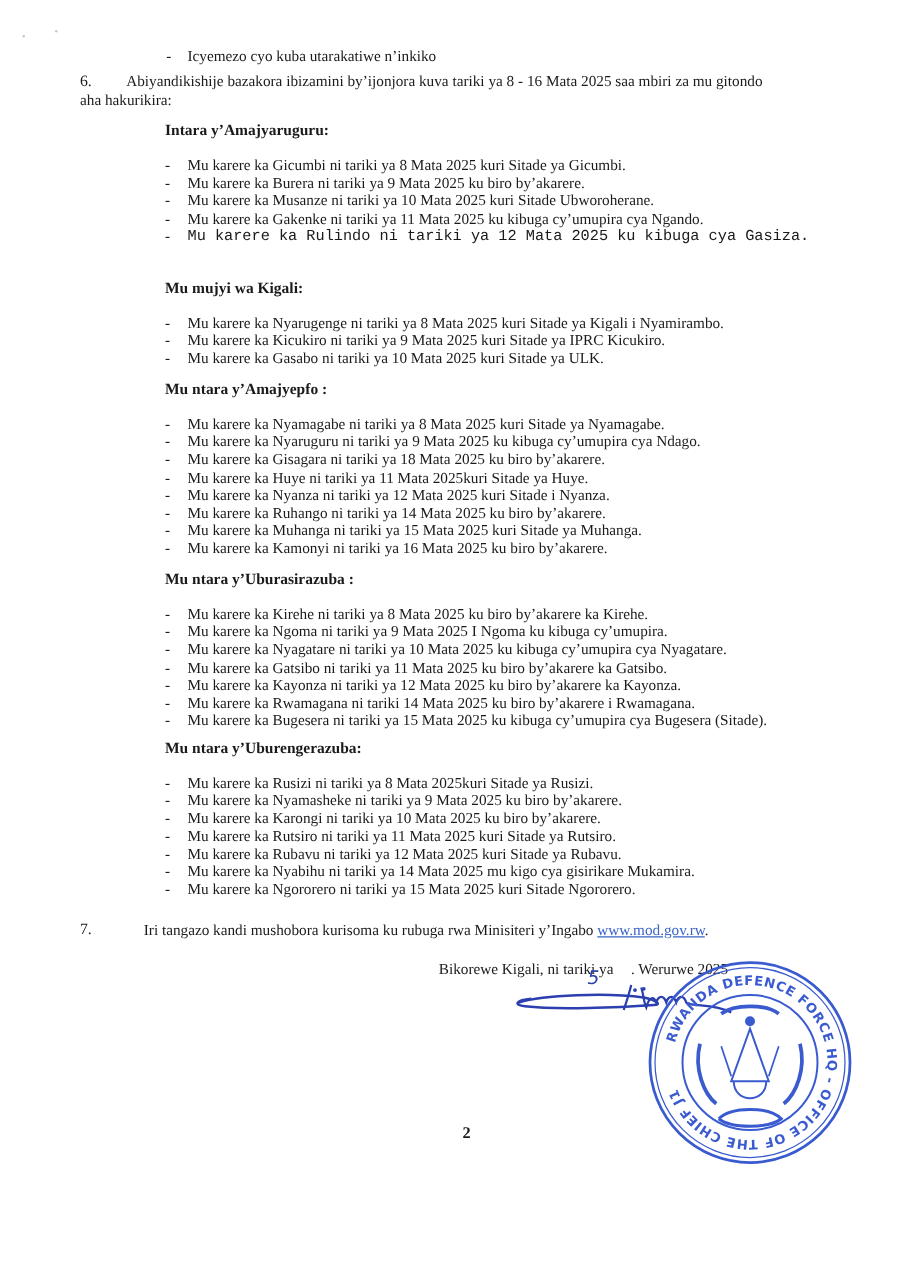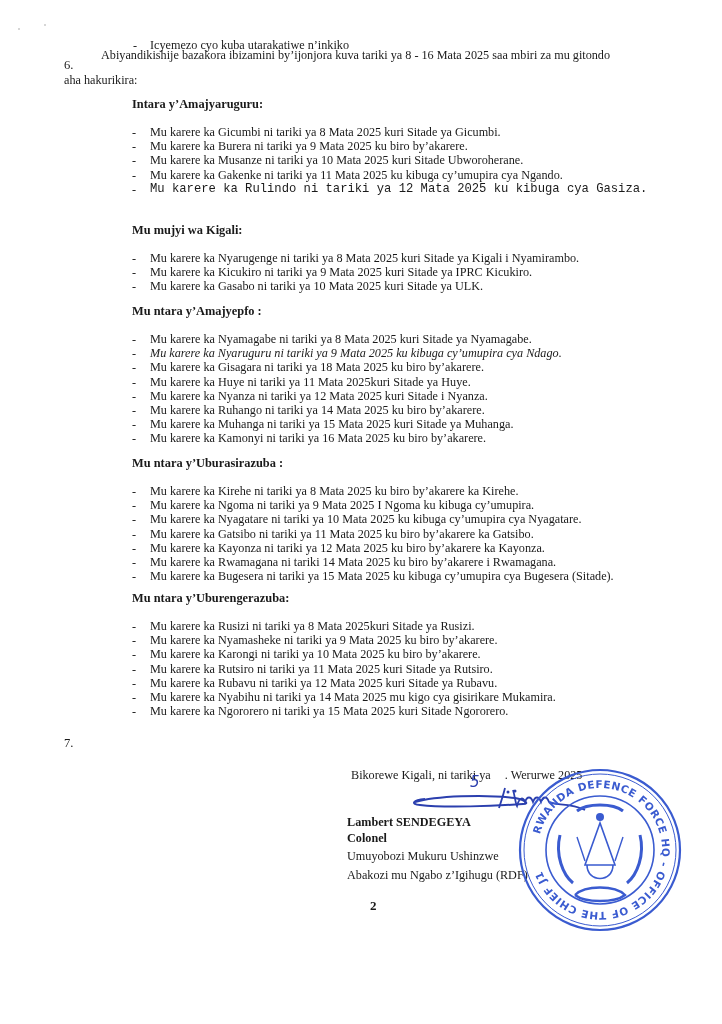--- a/index.html
+++ b/index.html
@@ -23,21 +23,21 @@
 <body>
 
 <div class="page">
   <span class="speck" style="left:18px;top:28px"></span>
   <span class="speck" style="left:44px;top:24px"></span>
 
   <span class="dash" style="left:133px;top:38px">-</span>
   <span class="line" style="left:150px;top:38px">Icyemezo cyo kuba utarakatiwe n’inkiko</span>
 
   <span class="num" style="left:64px;top:58px">6.</span>
-  <span class="line" style="left:101px;top:48px">Abiyandikishije bazakora ibizamini by’ijonjora kuva tariki ya 8 - 16 Mata 2025 saa mbiri za mu gitondo</span>
+  <span class="line" style="left:101px;top:58px">Abiyandikishije bazakora ibizamini by’ijonjora kuva tariki ya 8 - 16 Mata 2025 saa mbiri za mu gitondo</span>
   <span class="line" style="left:64px;top:73px">aha hakurikira:</span>
 
   <div id="sections">
       <span class="heading" style="left: 132px; top: 97px;">Intara y’Amajyaruguru:</span>
       <span class="dash" style="left: 132px; top: 125px;">-</span>
       <span class="line" style="left: 150px; top: 125px;">Mu karere ka Gicumbi ni tariki ya 8 Mata 2025 kuri Sitade ya Gicumbi.</span>
       <span class="dash" style="left: 132px; top: 139.2px;">-</span>
       <span class="line" style="left: 150px; top: 139.2px;">Mu karere ka Burera ni tariki ya 9 Mata 2025 ku biro by’akarere.</span>
       <span class="dash" style="left: 132px; top: 153.4px;">-</span>
       <span class="line" style="left: 150px; top: 153.4px;">Mu karere ka Musanze ni tariki ya 10 Mata 2025 kuri Sitade Ubworoherane.</span>
@@ -49,21 +49,21 @@
       <span class="dash" style="left: 132px; top: 251px;">-</span>
       <span class="line" style="left: 150px; top: 251px;">Mu karere ka Nyarugenge ni tariki ya 8 Mata 2025 kuri Sitade ya Kigali i Nyamirambo.</span>
       <span class="dash" style="left: 132px; top: 265.2px;">-</span>
       <span class="line" style="left: 150px; top: 265.2px;">Mu karere ka Kicukiro ni tariki ya 9 Mata 2025 kuri Sitade ya IPRC Kicukiro.</span>
       <span class="dash" style="left: 132px; top: 279.4px;">-</span>
       <span class="line" style="left: 150px; top: 279.4px;">Mu karere ka Gasabo ni tariki ya 10 Mata 2025 kuri Sitade ya ULK.</span>
       <span class="heading" style="left: 132px; top: 304px;">Mu ntara y’Amajyepfo :</span>
       <span class="dash" style="left: 132px; top: 332px;">-</span>
       <span class="line" style="left: 150px; top: 332px;">Mu karere ka Nyamagabe ni tariki ya 8 Mata 2025 kuri Sitade ya Nyamagabe.</span>
       <span class="dash" style="left: 132px; top: 346.2px;">-</span>
-      <span class="line" style="left: 150px; top: 346.2px; font-style: italic;">Mu karere ka Nyaruguru ni tariki ya 9 Mata 2025 ku kibuga cy’umupira cya Ndago.</span>
+      <span class="line" style="left: 150px; top: 346.2px;">Mu karere ka Nyaruguru ni tariki ya 9 Mata 2025 ku kibuga cy’umupira cya Ndago.</span>
       <span class="dash" style="left: 132px; top: 360.4px;">-</span>
       <span class="line" style="left: 150px; top: 360.4px;">Mu karere ka Gisagara ni tariki ya 18 Mata 2025 ku biro by’akarere.</span>
       <span class="dash" style="left: 132px; top: 374.6px;">-</span>
       <span class="line" style="left: 150px; top: 374.6px;">Mu karere ka Huye ni tariki ya 11 Mata 2025kuri Sitade ya Huye.</span>
       <span class="dash" style="left: 132px; top: 388.8px;">-</span>
       <span class="line" style="left: 150px; top: 388.8px;">Mu karere ka Nyanza ni tariki ya 12 Mata 2025 kuri Sitade i Nyanza.</span>
       <span class="dash" style="left: 132px; top: 403px;">-</span>
       <span class="line" style="left: 150px; top: 403px;">Mu karere ka Ruhango ni tariki ya 14 Mata 2025 ku biro by’akarere.</span>
       <span class="dash" style="left: 132px; top: 417.2px;">-</span>
       <span class="line" style="left: 150px; top: 417.2px;">Mu karere ka Muhanga ni tariki ya 15 Mata 2025 kuri Sitade ya Muhanga.</span>
@@ -95,37 +95,32 @@
       <span class="line" style="left: 150px; top: 661.6px;">Mu karere ka Rutsiro ni tariki ya 11 Mata 2025 kuri Sitade ya Rutsiro.</span>
       <span class="dash" style="left: 132px; top: 675.8px;">-</span>
       <span class="line" style="left: 150px; top: 675.8px;">Mu karere ka Rubavu ni tariki ya 12 Mata 2025 kuri Sitade ya Rubavu.</span>
       <span class="dash" style="left: 132px; top: 690px;">-</span>
       <span class="line" style="left: 150px; top: 690px;">Mu karere ka Nyabihu ni tariki ya 14 Mata 2025 mu kigo cya gisirikare Mukamira.</span>
       <span class="dash" style="left: 132px; top: 704.2px;">-</span>
       <span class="line" style="left: 150px; top: 704.2px;">Mu karere ka Ngororero ni tariki ya 15 Mata 2025 kuri Sitade Ngororero.</span>
     </div>
 
   <span class="num" style="left:64px;top:736px">7.</span>
+  <span class="line" style="left:115px;top:737px"><span>Iri tangazo kandi mushobora kurisoma ku rubuga rwa Minisiteri y’Ingabo </span><a class="link" href="#">www.mod.gov.rw</a><span>.</span></span>
 
   <span class="line" style="left:351px;top:768px"><span>Bikorewe Kigali, ni tariki ya</span><span style="display:inline-block;width:14px"></span><span>. Werurwe 2025</span></span>
   <span class="handnum">5</span>
 
   <svg class="signature" viewBox="0 0 200 40">
     <path d="M20,22 C40,16 90,14 120,18 C130,20 135,24 128,24 C100,26 50,28 25,25 C15,24 18,20 30,19" fill="none" stroke="#2b3fae" stroke-width="2"></path>
     <path d="M110,8 C108,16 106,22 104,28 M118,10 C120,16 120,22 122,26 C124,18 128,16 130,22 C132,16 136,16 138,22 C140,16 144,16 146,22 C148,16 152,16 154,22 C160,26 175,22 190,30" fill="none" stroke="#2b3fae" stroke-width="1.8"></path>
     <circle cx="113" cy="12" r="1.5" fill="#2b3fae"></circle>
     <circle cx="120" cy="11" r="1.5" fill="#2b3fae"></circle>
   </svg>
 
-  <div class="sigblock">
-    <div class="b">Lambert SENDEGEYA</div>
-    <div class="b">Colonel</div>
-    <div style="margin-top:2px">Umuyobozi Mukuru Ushinzwe</div>
-    <div style="margin-top:3px">Abakozi mu Ngabo z’Igihugu (RDF)</div>
-  </div>
 
   <svg class="stamp" viewBox="0 0 170 170">
     <defs>
       <path id="stampArc" d="M85,85 m-62,0 a62,62 0 1,1 124,0 a62,62 0 1,1 -124,0"></path>
     </defs>
     <g fill="none" stroke="#3a5bd0">
       <circle cx="85" cy="85" r="80" stroke-width="2.2"></circle>
       <circle cx="85" cy="85" r="76" stroke-width="1"></circle>
       <circle cx="85" cy="85" r="54" stroke-width="1.6"></circle>
       <path d="M62,46 C72,38 98,38 108,46" stroke-width="3"></path>

